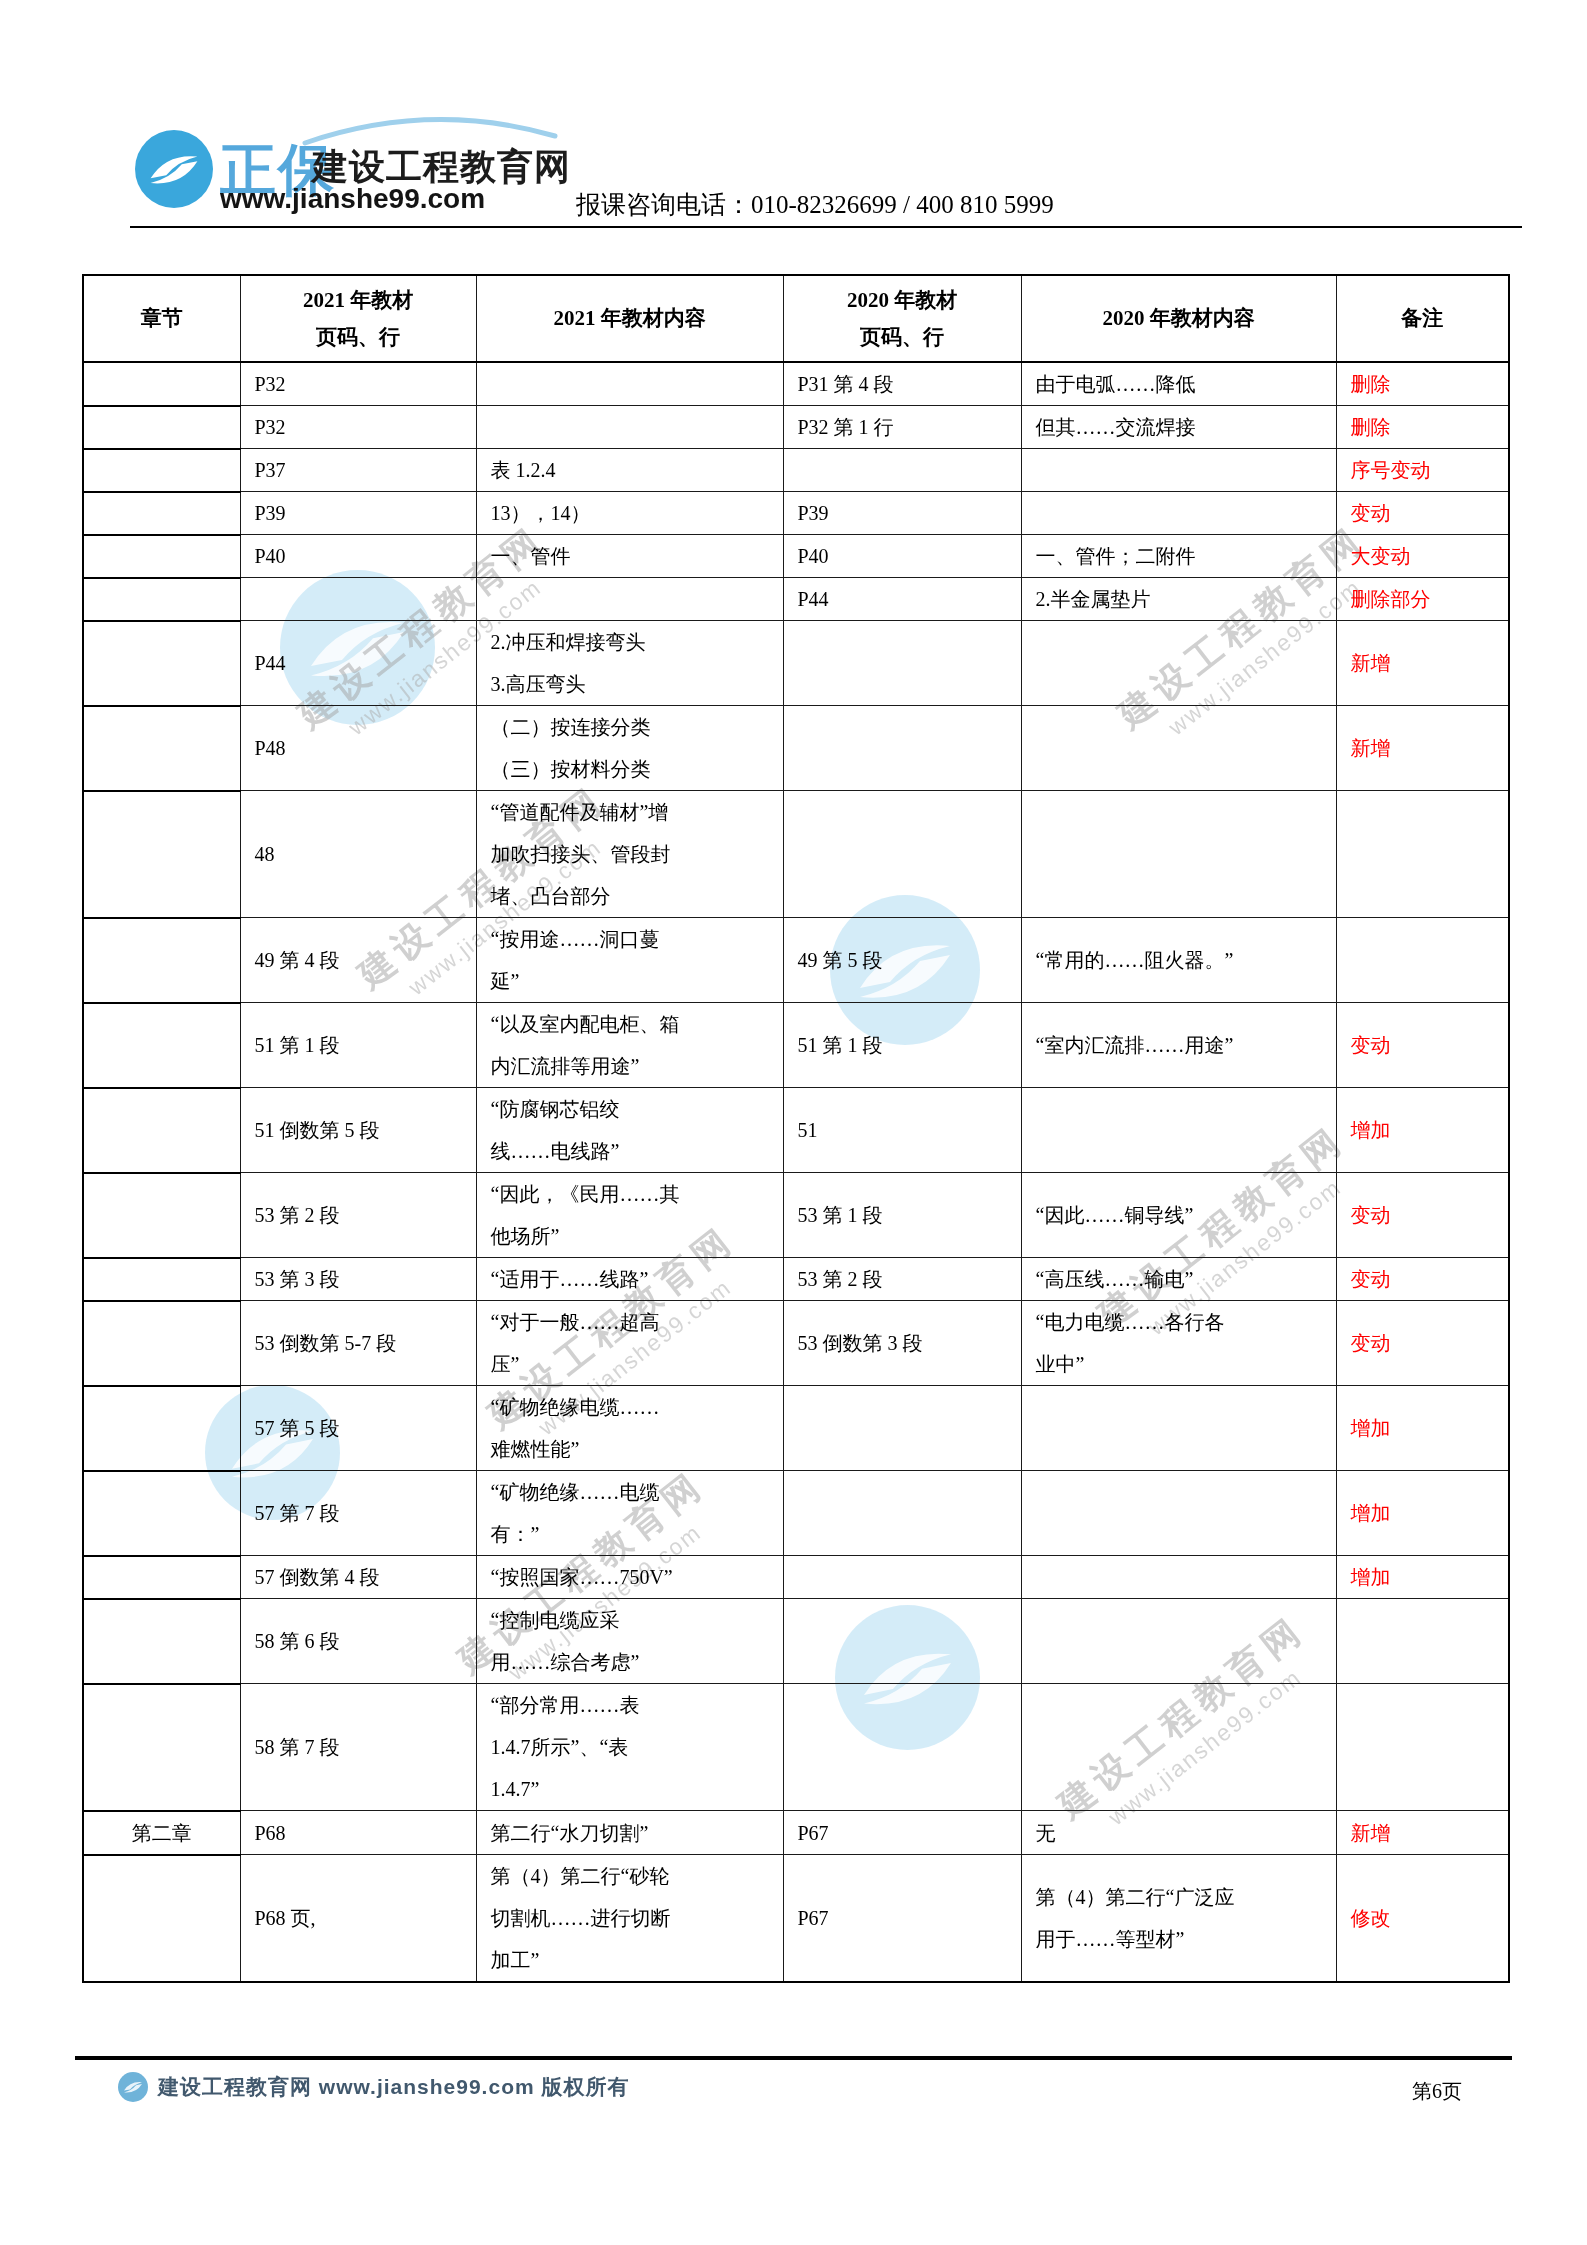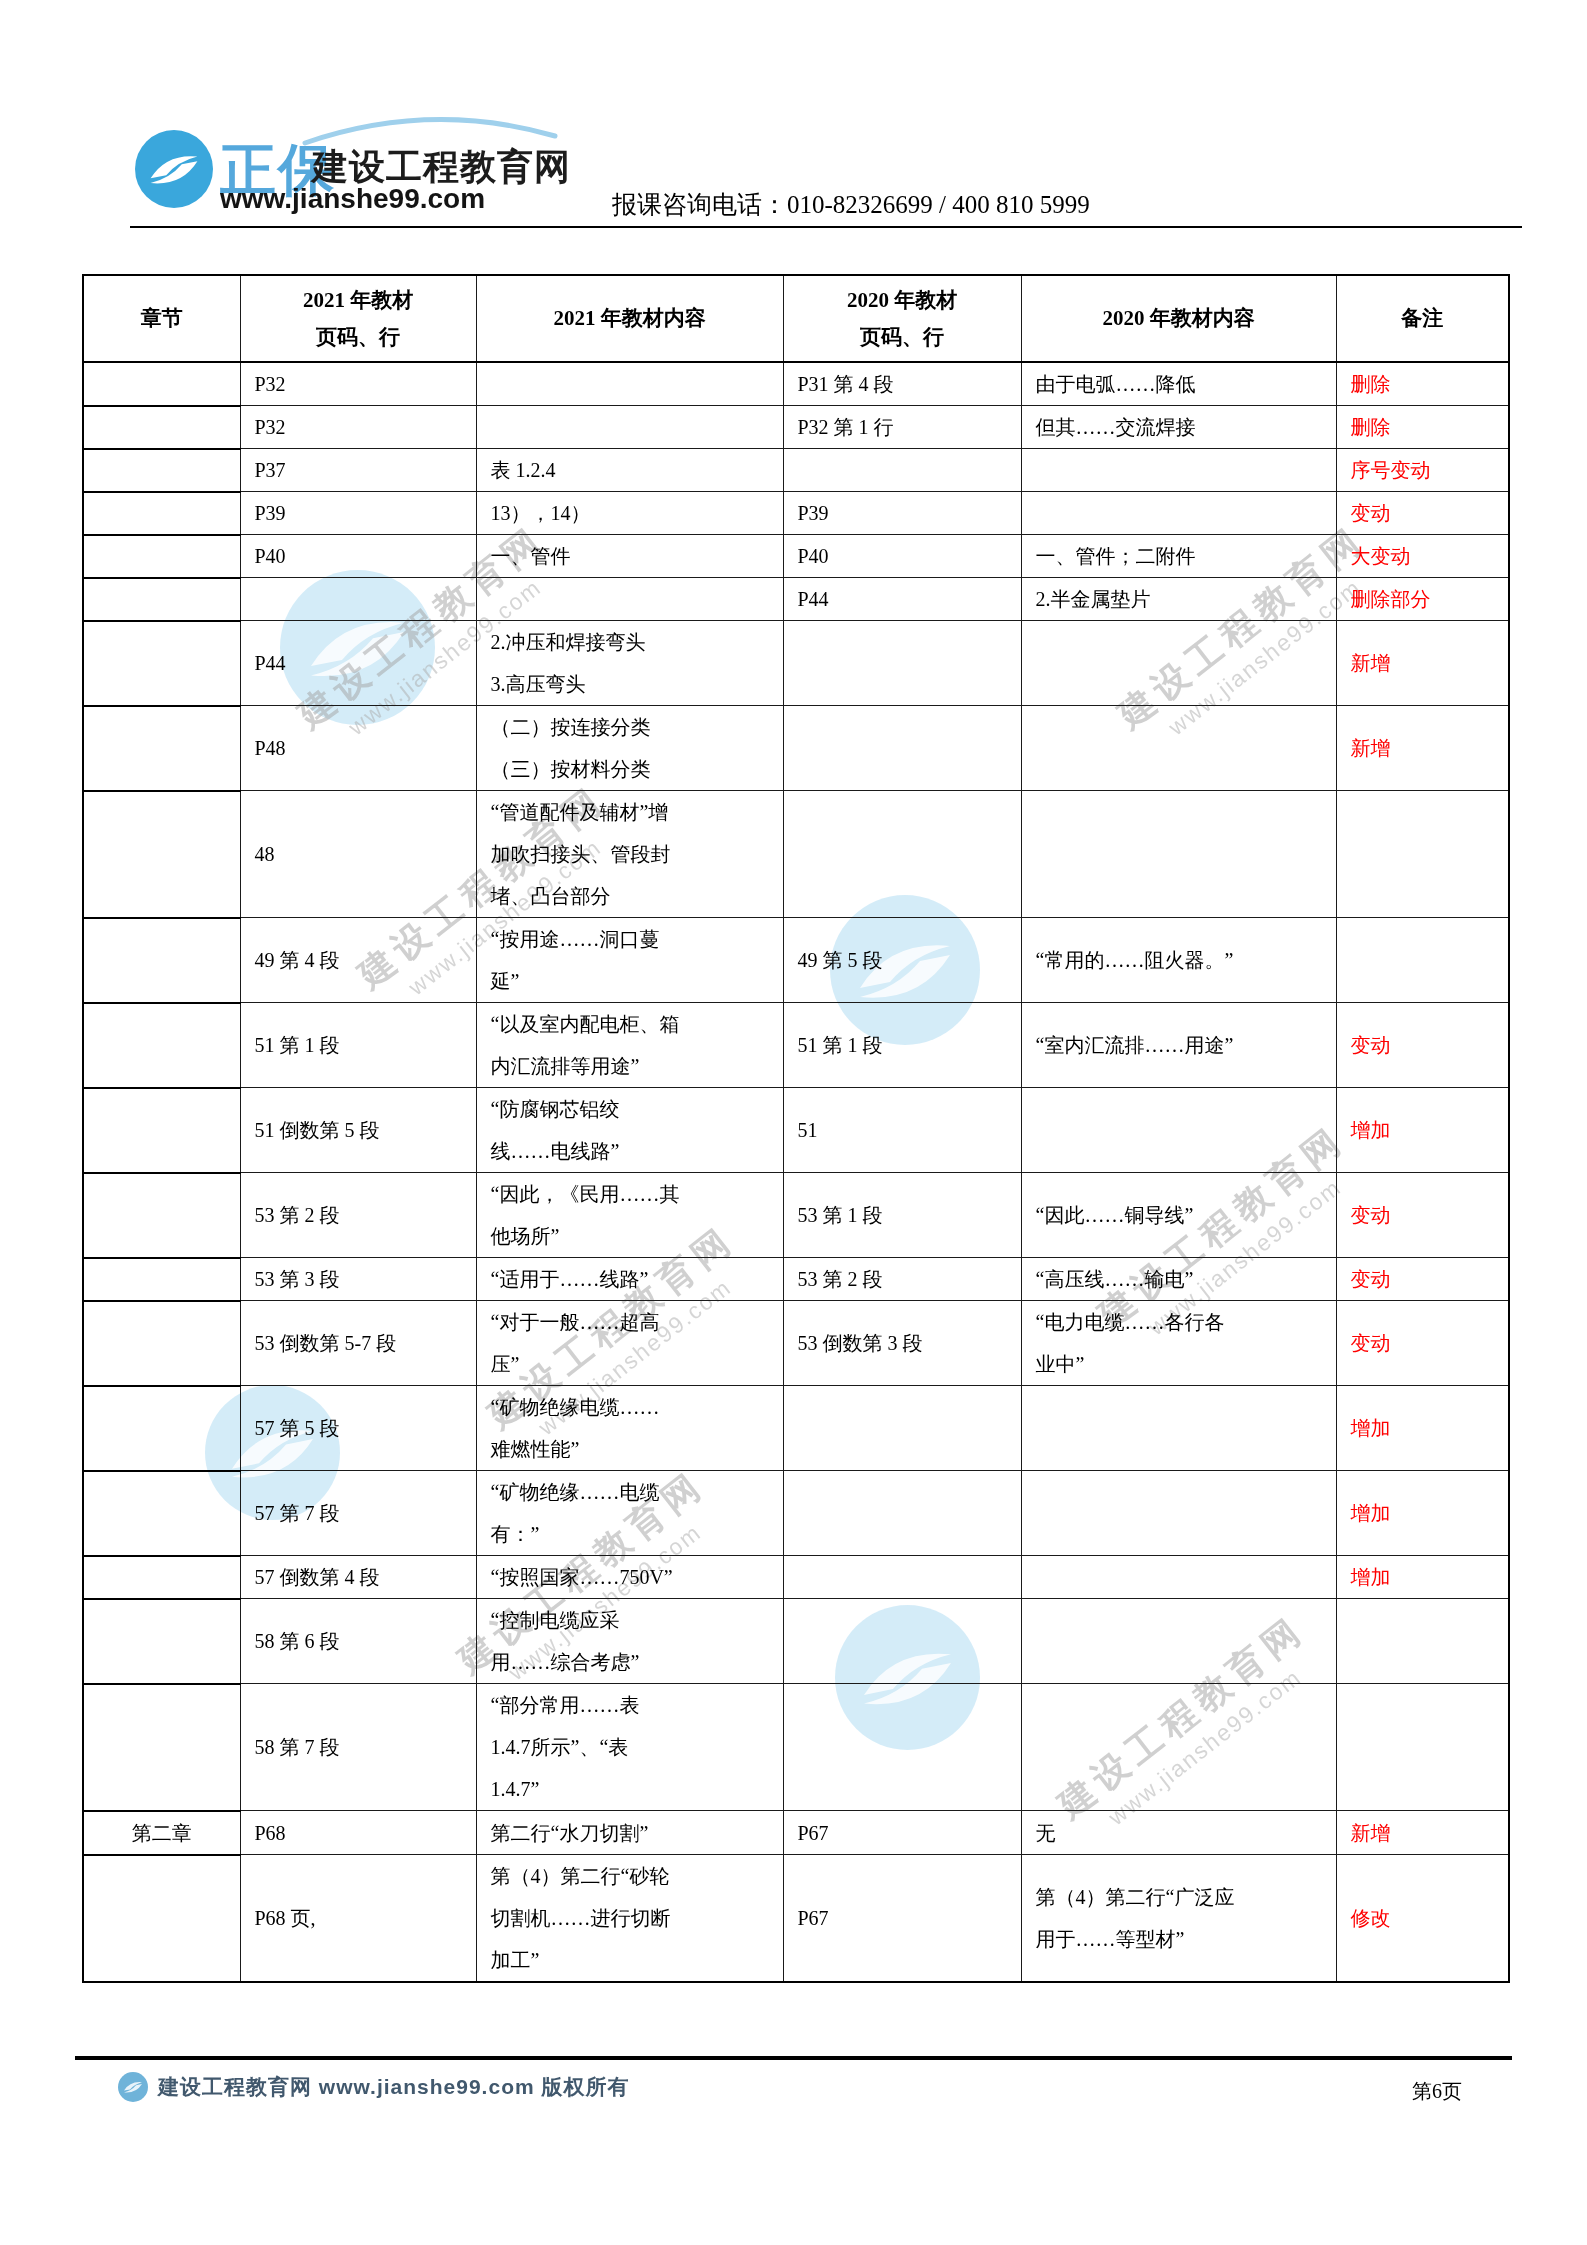--- a/index.html
+++ b/index.html
@@ -8,21 +8,21 @@
 
   
   .brand-logo { position:absolute; left:135px; top:130px; width:78px; height:78px; }
   .brand-cn   { position:absolute; left:220px; top:133px; font-size:56px; font-weight:bold; color:#55a8dc;
                 font-family:"Liberation Sans","DejaVu Sans",sans-serif; letter-spacing:2px;}
   .brand-name { position:absolute; left:312px; top:143px; font-size:36px; font-weight:bold; color:#1c1c1c;
                 font-family:"Liberation Sans","DejaVu Sans",sans-serif; letter-spacing:1px;}
   .brand-arc  { position:absolute; left:300px; top:108px; width:260px; height:40px; }
   .brand-url  { position:absolute; left:220px; top:183px; font-size:28px; font-weight:bold; color:#141414;
                 font-family:"Liberation Sans","DejaVu Sans",sans-serif; }
-  .phone-line { position:absolute; left:612px; top:188px; width:930px; font-size:25px; color:#000; }
+  .phone-line { position:absolute; left:576px; top:188px; width:930px; font-size:25px; color:#000; }
   .top-rule   { position:absolute; left:130px; top:226px; width:1392px; height:2px; background:#000; }
 
   
   .wm { position:absolute; width:380px; transform:rotate(-38deg); text-align:center; opacity:.5; z-index:0; pointer-events:none;}
   .wm-l1 { display:block; font-size:36px; font-weight:bold; color:#a3a3a3; letter-spacing:7px; white-space:nowrap;
            font-family:"Liberation Sans","DejaVu Sans",sans-serif;}
   .wm-l2 { display:block; font-size:23px; color:#adadad; letter-spacing:2px; white-space:nowrap;
            font-family:"Liberation Sans","DejaVu Sans",sans-serif;}
   .wm-circle { position:absolute; z-index:0; pointer-events:none; }
 

